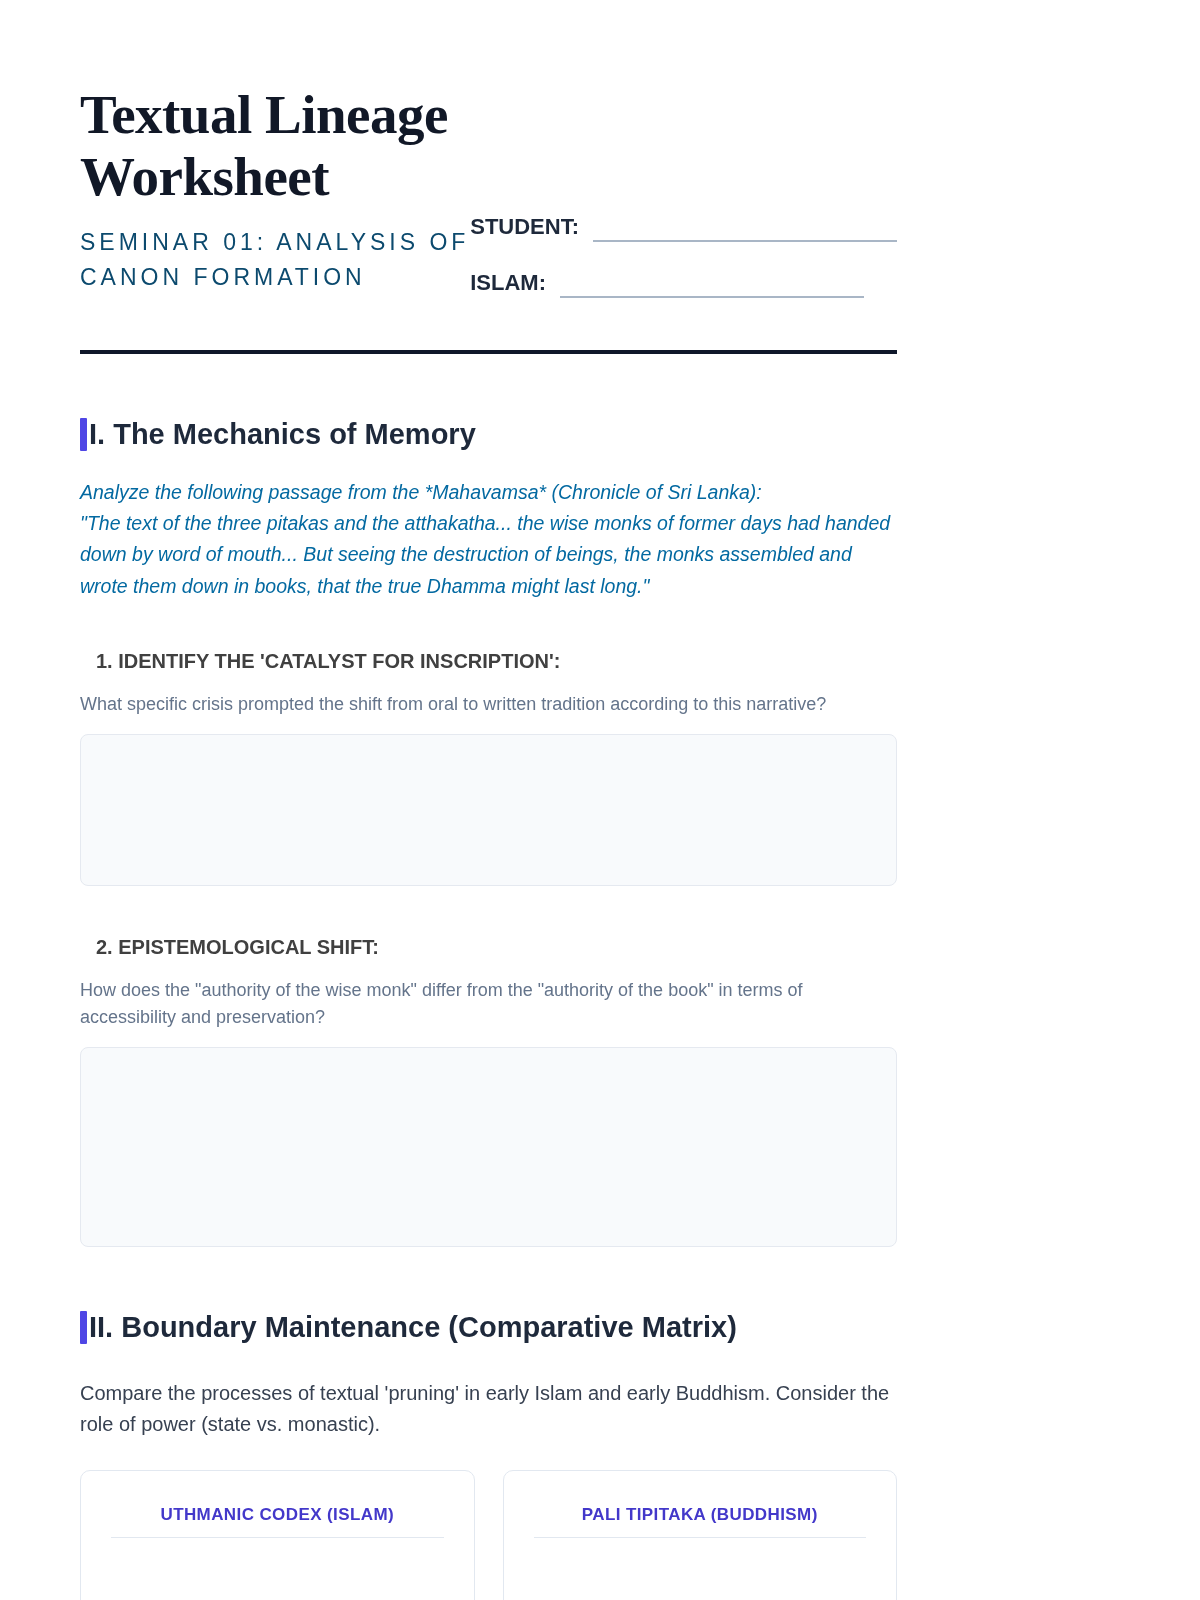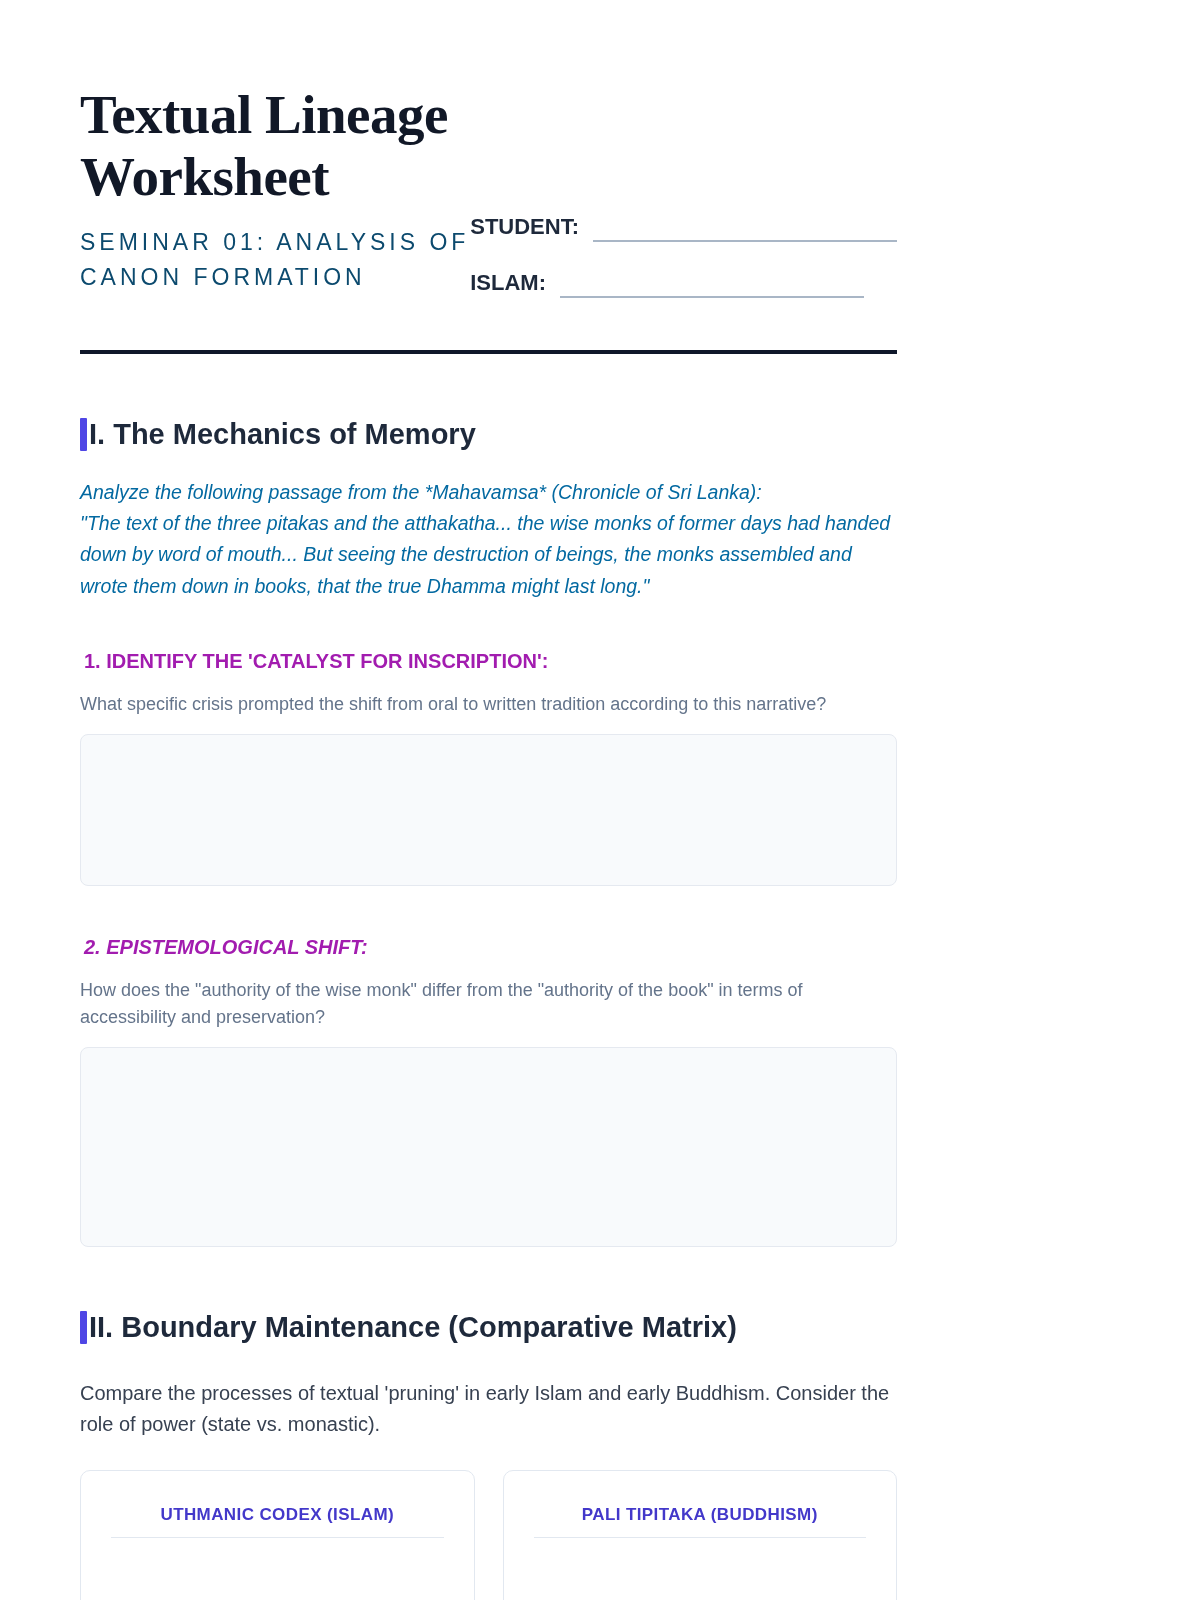--- a/index.html
+++ b/index.html
@@ -56,22 +56,22 @@
 
   .passage {
     margin-top: 26px;
     font-style: italic;
     font-size: 19.5px;
     line-height: 1.6;
     color: #0369a1;
   }
   .passage p { margin: 0; }
 
-  .q-label { margin: 48px 0 0 4px; font-size: 20px; font-weight: 700; color: #a21caf; }
-  .q-label.second { margin-top: 50px; font-style: italic; }
+  .q-label { margin: 48px 0 0 16px; font-size: 20px; font-weight: 700; color: #404040; }
+  .q-label.second { margin-top: 50px; }
   .q-hint { margin: 18px 0 0 0; font-size: 18px; line-height: 1.5; color: #64748b; max-width: 1040px; }
 
   .answer-box {
     display: block;
     box-sizing: border-box;
     width: 100%;
     margin-top: 16px;
     background: #f8fafc;
     border: 1px solid #e5e9f0;
     border-radius: 8px;

